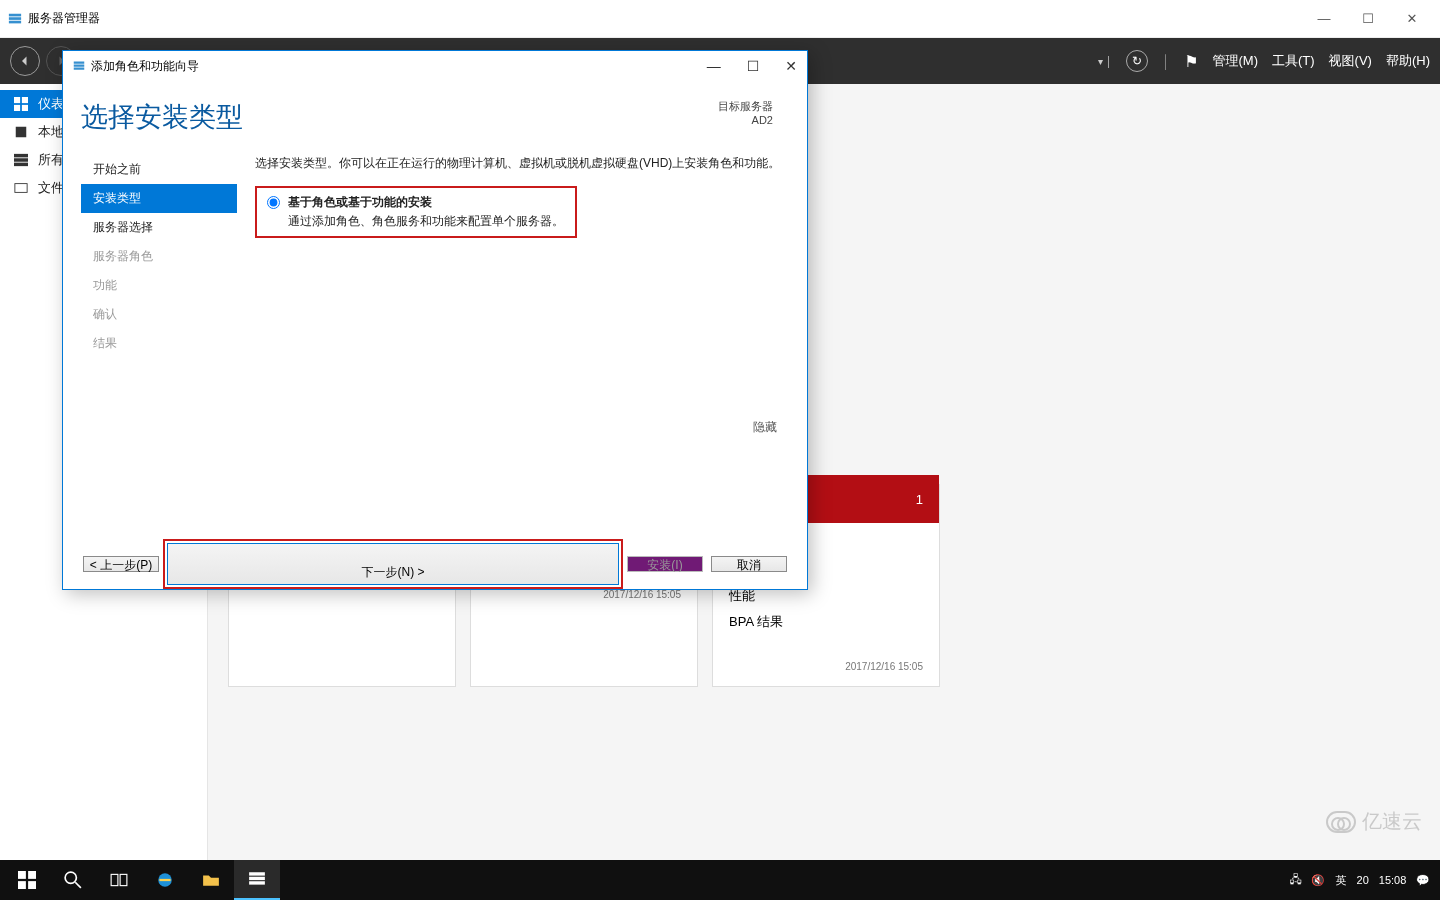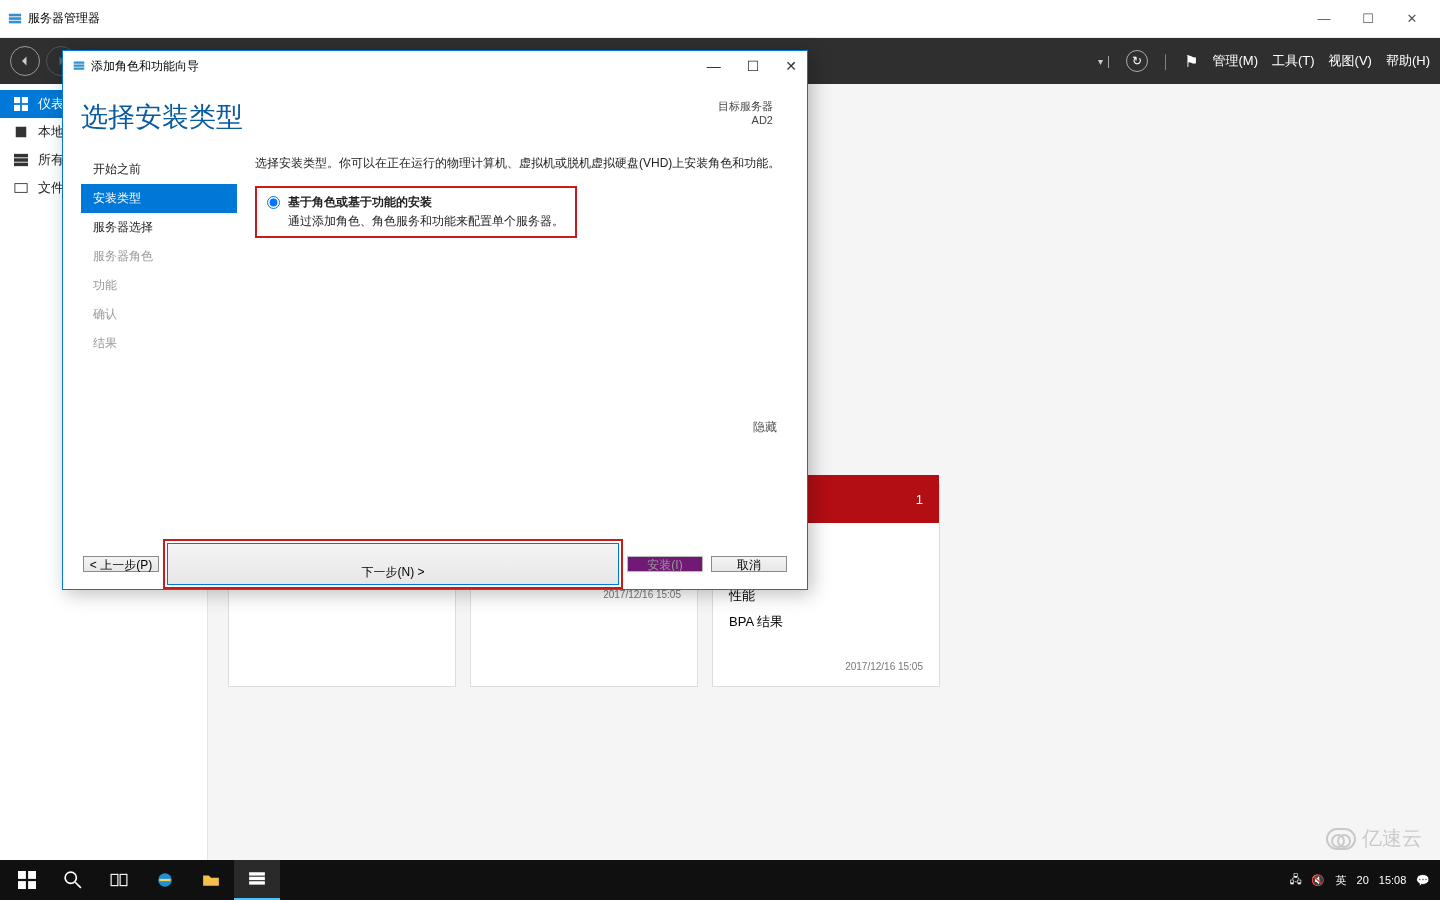--- a/index.html
+++ b/index.html
@@ -69,21 +69,21 @@
 
 
 .taskbar { position: absolute; left: 0; right: 0; bottom: 0; height: 40px; background: #101010; display: flex; align-items: center; padding: 0 4px; color: #fff; font-size: 11px; }
 .task-btn { width: 46px; height: 40px; display: flex; align-items: center; justify-content: center; }
 .task-btn.active { background: #2a2a2a; border-bottom: 2px solid #4cc2ff; }
 .task-btn svg { width: 18px; height: 18px; fill: #fff; }
 .tray { margin-left: auto; display: flex; align-items: center; gap: 10px; padding-right: 6px; }
 .tray-time { text-align: right; line-height: 1.1; }
 
 
-.watermark { position: absolute; right: 18px; bottom: 48px; display: flex; align-items: center; gap: 6px; color: #bfbfbf; font-size: 20px; opacity: .8; }
+.watermark { position: absolute; right: 18px; bottom: 65px; display: flex; align-items: center; gap: 6px; color: #bfbfbf; font-size: 20px; opacity: .8; }
 .watermark .wm-icon { width: 30px; height: 22px; border: 2px solid #bfbfbf; border-radius: 11px; position: relative; }
 .watermark .wm-icon::before, .watermark .wm-icon::after { content: ""; position: absolute; border: 2px solid #bfbfbf; border-radius: 50%; width: 10px; height: 10px; top: 4px; }
 .watermark .wm-icon::before { left: 3px; }
 .watermark .wm-icon::after { right: 3px; }
 
 .app-icon-svg { fill: #3690d0; }
 </style>
 </head>
 <body>
 

